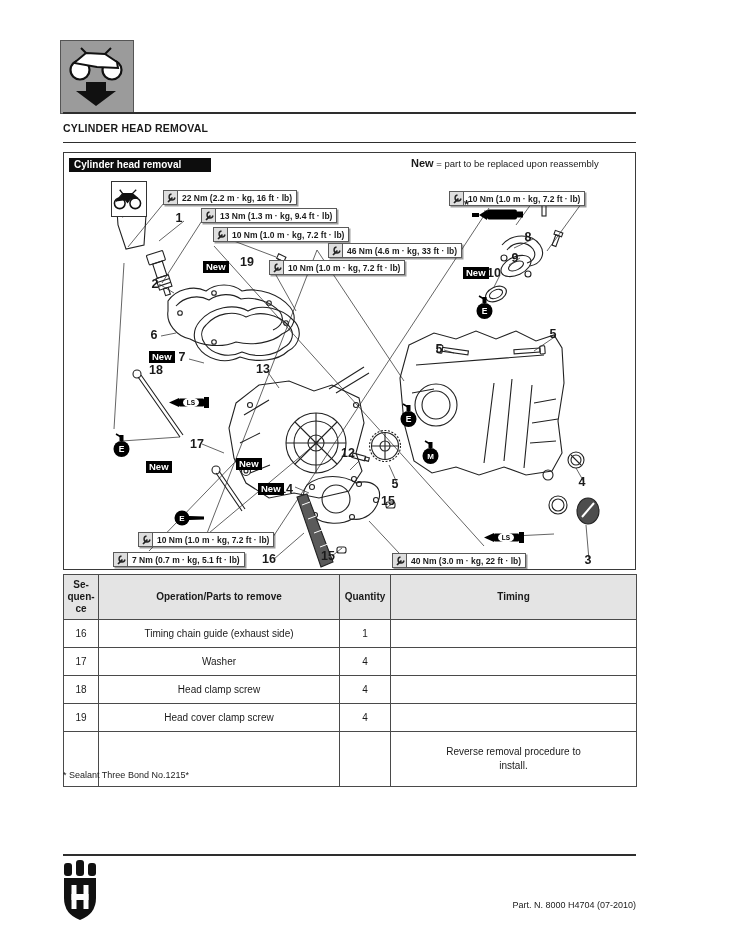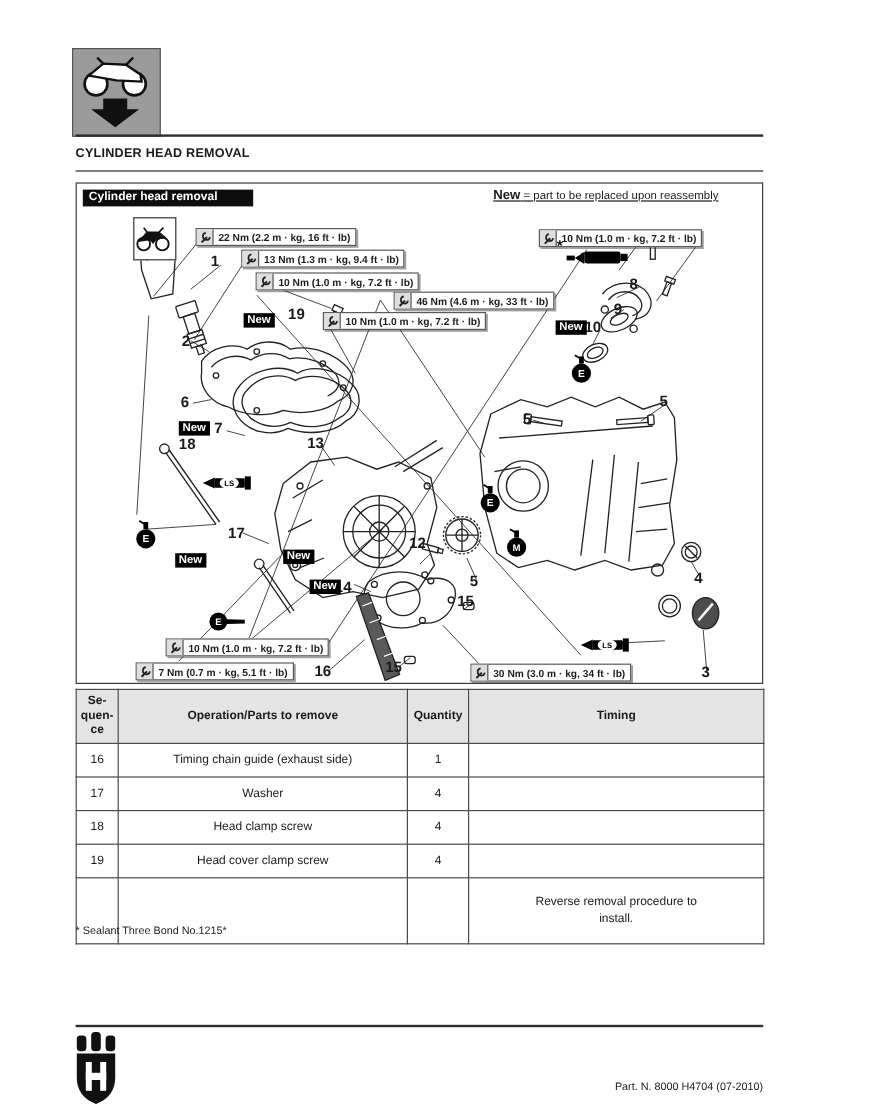--- a/index.html
+++ b/index.html
@@ -9,21 +9,21 @@
   
   .hdr-logo{left:60px;top:40px;width:72px;height:72px;background:#9b9b9b;border:1px solid #555;}
   .page-title{left:63px;top:72px;width:573px;text-align:center;font-size:13px;font-weight:bold;letter-spacing:.4px;}
   .rule{left:63px;width:573px;background:#2e2e2e;}
   .section-title{left:63px;top:122px;font-size:10.5px;font-weight:bold;letter-spacing:.2px;}
   
   .diagram{left:63px;top:152px;width:571px;height:416px;border:1px solid #3a3a3a;background:#fff;}
   .diagram svg.art{position:absolute;left:0;top:0;z-index:1;}
   .dg-title{left:5px;top:5px;background:#0d0d0d;color:#fff;font-size:10px;font-weight:bold;
             padding:1px 30px 2px 5px;z-index:3;}
-  .legend{left:347px;top:4px;z-index:3;font-size:9.5px;white-space:nowrap;text-decoration:underline;}
+  .legend{left:347px;top:4px;z-index:3;font-size:9.5px;white-space:nowrap;}
   .legend b{font-size:11px;}
   .moto-box{left:47px;top:28px;width:34px;height:34px;border:1.5px solid #333;background:#fff;z-index:3;}
   .tq{position:absolute;display:flex;align-items:stretch;height:13px;border:1px solid #5a5a5a;background:#fff;
       box-shadow:1.5px 1.5px 0 rgba(40,40,40,.45);font-weight:bold;font-size:8.5px;white-space:nowrap;z-index:4;}
   .tq .wr{width:13px;border-right:1px solid #5a5a5a;background:#dedede;display:flex;align-items:center;justify-content:center;}
   .tq .tq-t{padding:0 4px;display:flex;align-items:center;}
   .pn{position:absolute;transform:translate(-50%,-50%);font-weight:bold;font-size:12.5px;z-index:4;}
   .new{position:absolute;background:#000;color:#fff;font-weight:bold;font-size:9.5px;line-height:12px;
        padding:0 3px;z-index:4;}
   .ic{position:absolute;z-index:3;}
@@ -300,21 +300,21 @@
         </span>
         <span class="tq-t">7 Nm (0.7 m · kg, 5.1 ft · lb)</span>
       </div>
     <div class="tq" style="left:328px;top:400px">
         <span class="wr">
           <svg width="10" height="11" viewBox="0 0 10 11">
             <path d="M2 10 L6.5 5.5" stroke="#222" stroke-width="1.7" fill="none"></path>
             <path d="M5.5 2 a3 3 0 1 0 3.5 3.5" stroke="#222" stroke-width="1.4" fill="none"></path>
           </svg>
         </span>
-        <span class="tq-t">30 Nm (3.0 m · kg, 34 ft · lb)</span>
+        <span class="tq-t">40 Nm (3.0 m · kg, 22 ft · lb)</span>
       </div>
 
     <div class="pn" style="left:115px;top:65px">1</div>
     <div class="pn" style="left:91px;top:131px">2</div>
     <div class="pn" style="left:183px;top:109px">19</div>
     <div class="pn" style="left:90px;top:182px">6</div>
     <div class="pn" style="left:118px;top:204px">7</div>
     <div class="pn" style="left:92px;top:217px">18</div>
     <div class="pn" style="left:199px;top:216px">13</div>
     <div class="pn" style="left:133px;top:291px">17</div>

